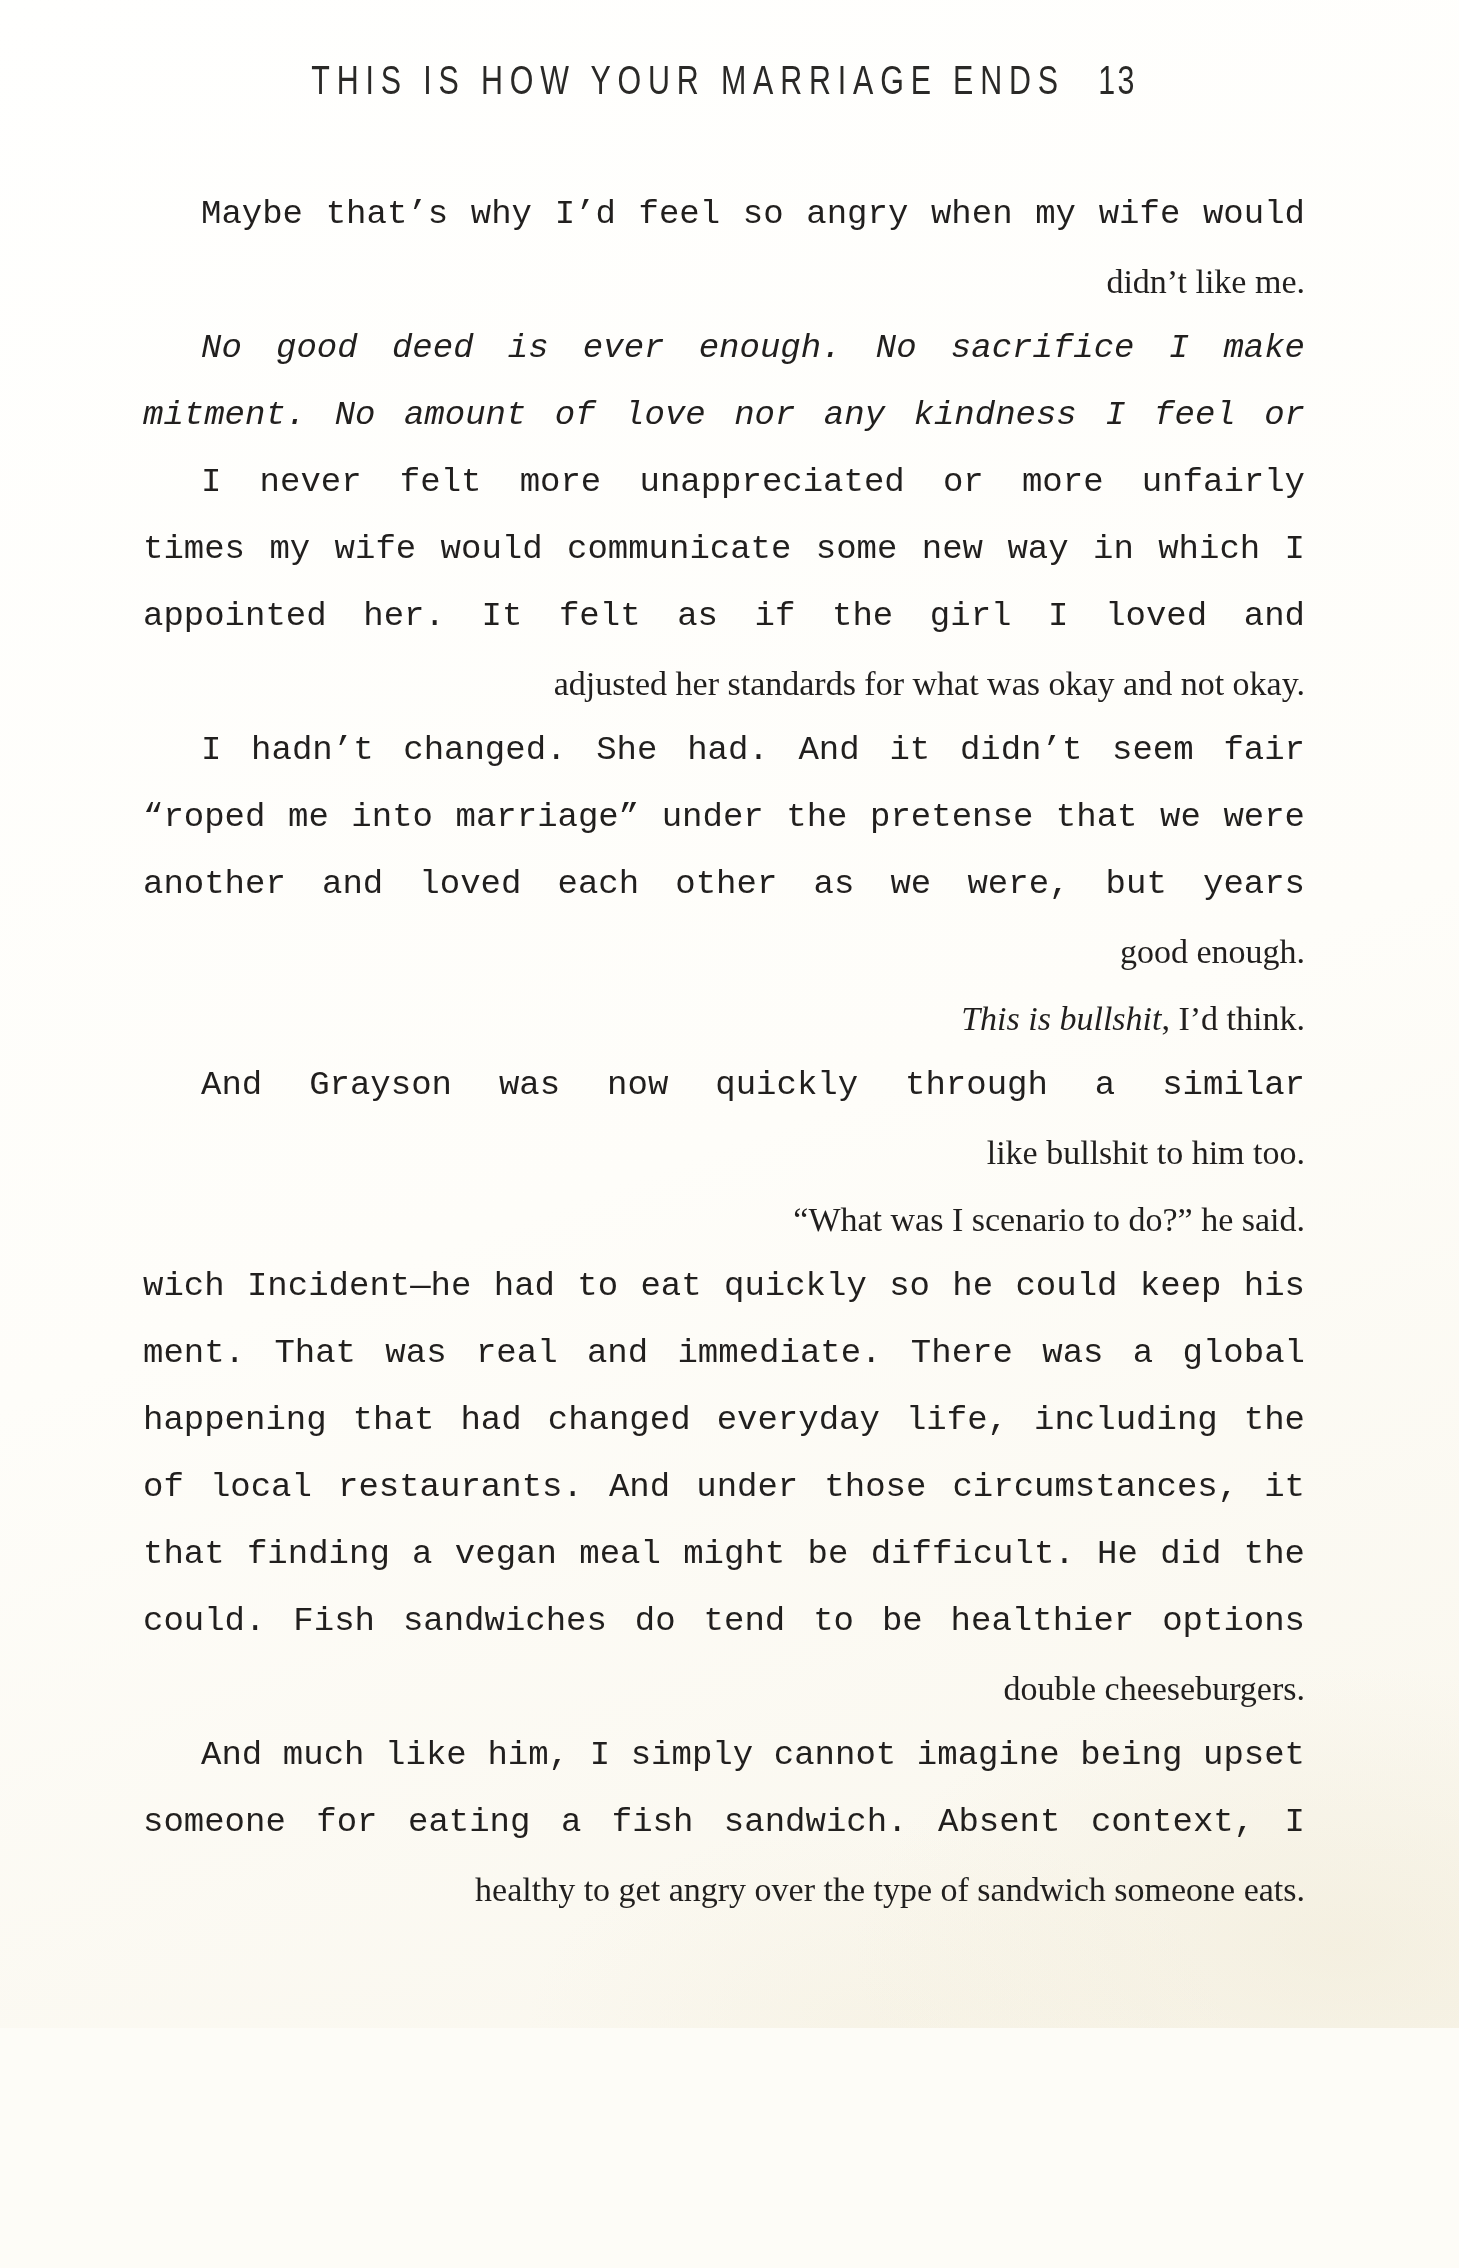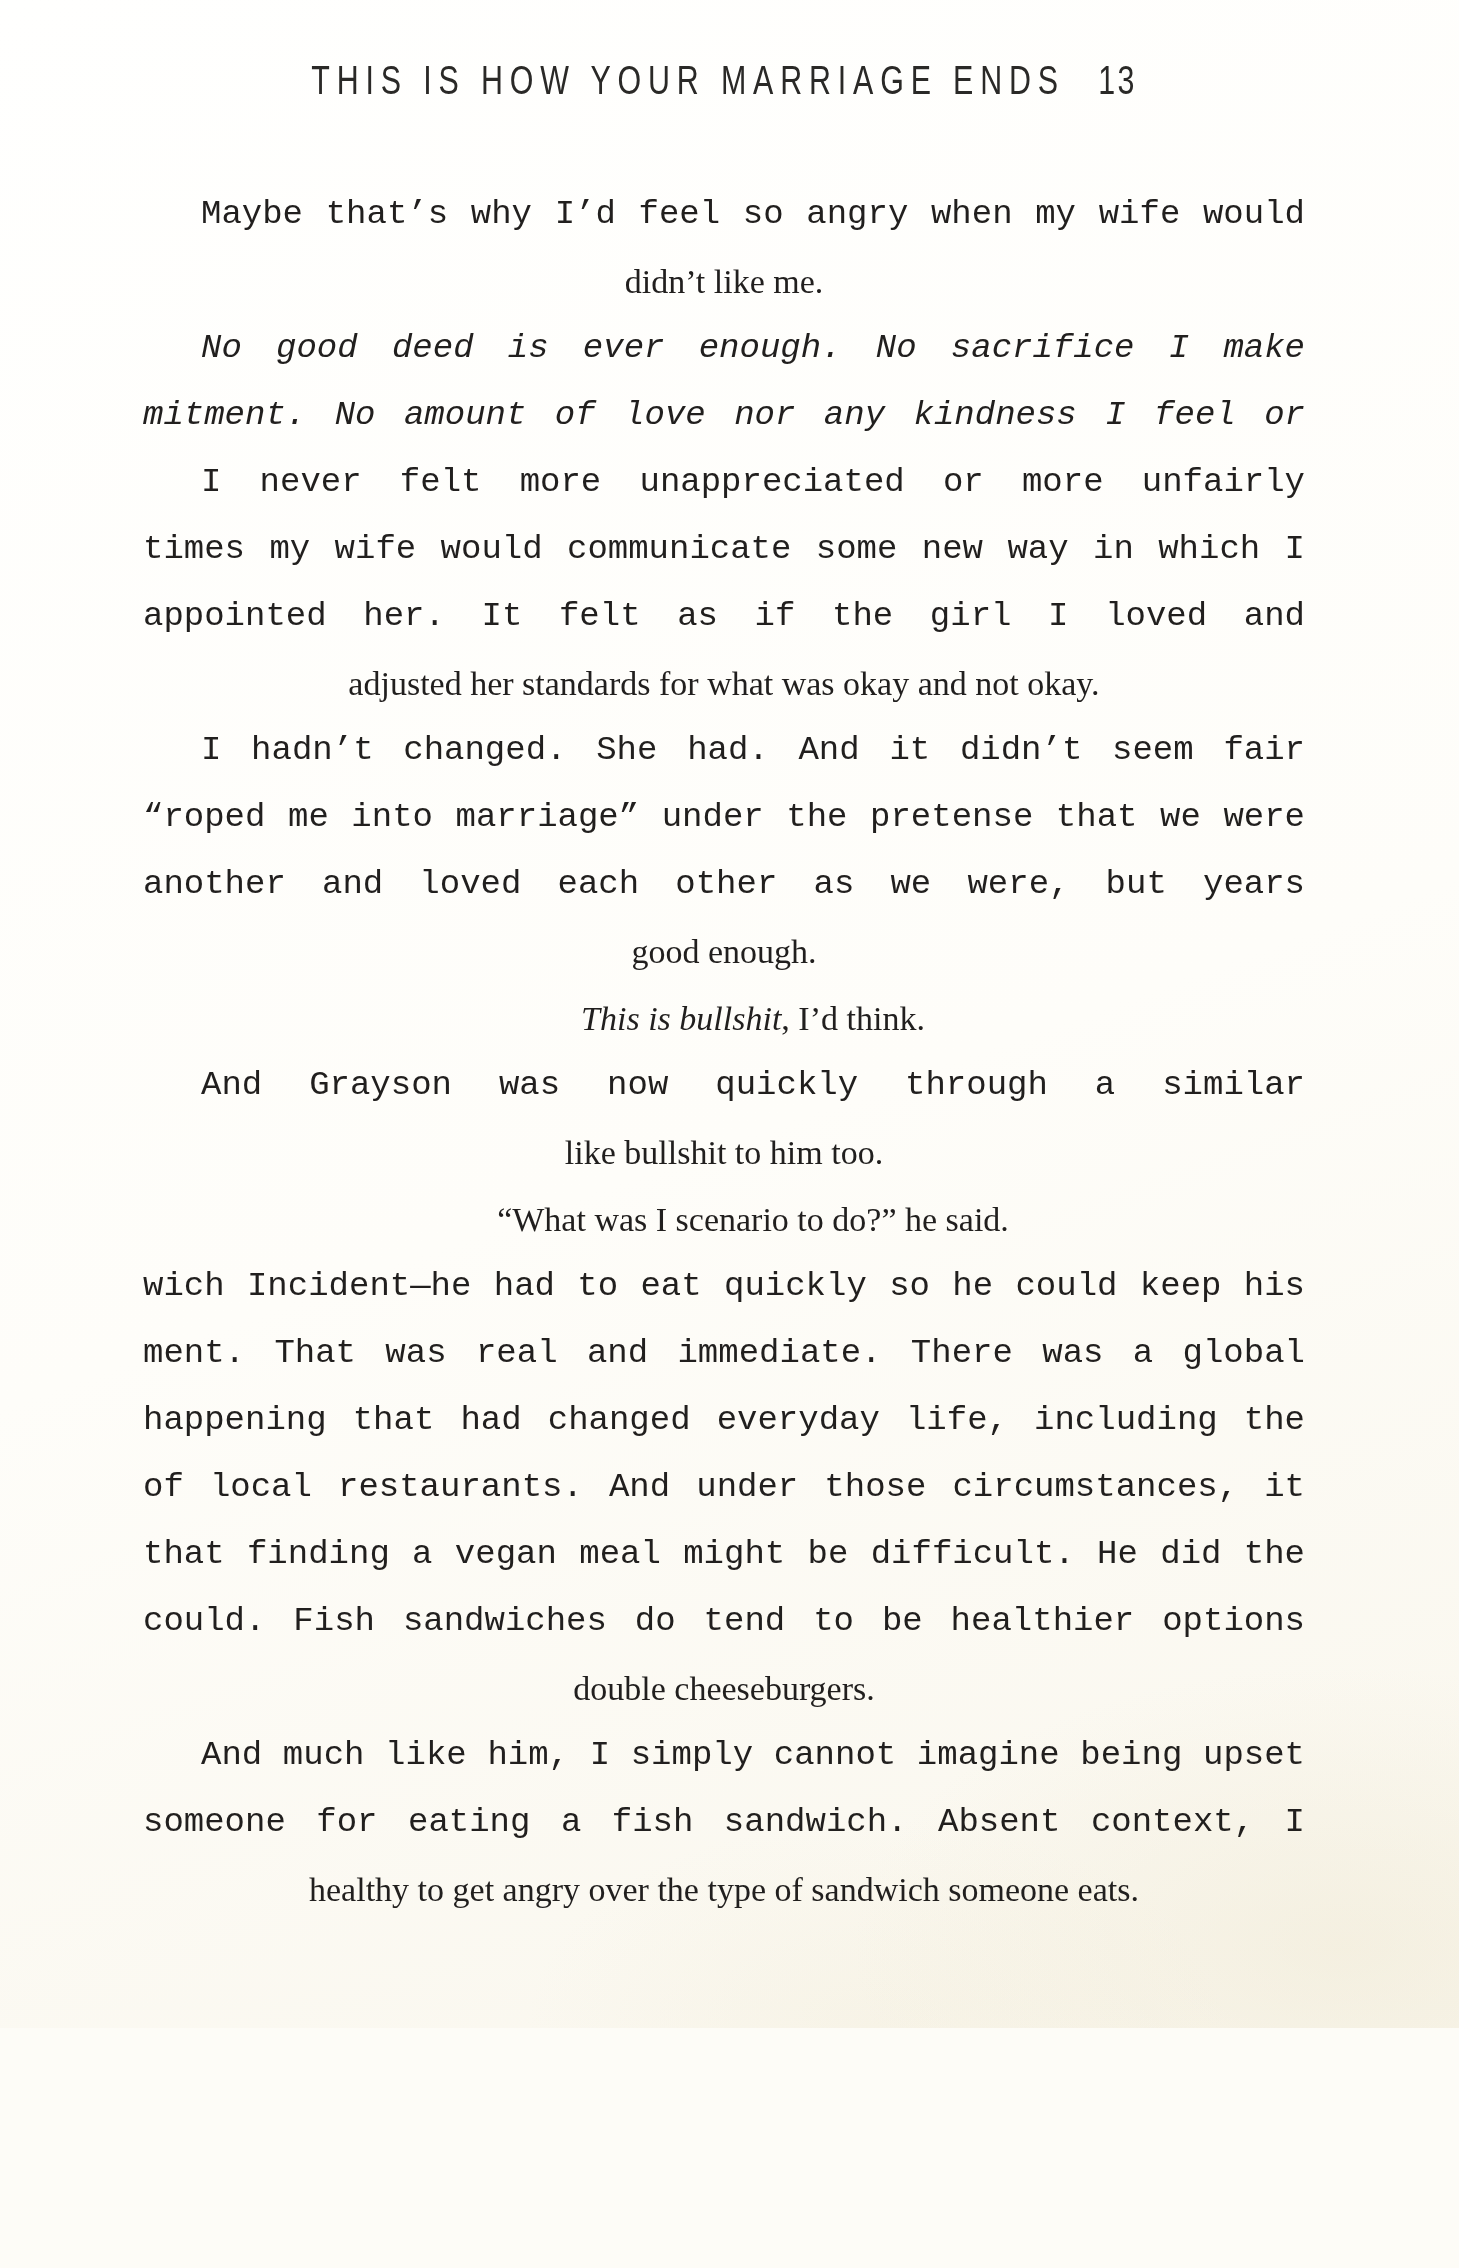--- a/index.html
+++ b/index.html
@@ -47,21 +47,21 @@
     left: 143px;
     top: 181px;
     width: 1162px;
   }
   .para { margin: 0; padding: 0; }
   .line {
     height: 67px;
     line-height: 67px;
     overflow: hidden;
     font-size: 34px;
-    text-align: center;
+    text-align: right;
     color: #211f1e;
   }
   .line.j { text-align: justify; font-family: Liberation Mono, monospace; }
   .line.j::after {
     content: "";
     display: inline-block;
     width: 100%;
     height: 0;
   }
   .line.first { text-indent: 58px; }

